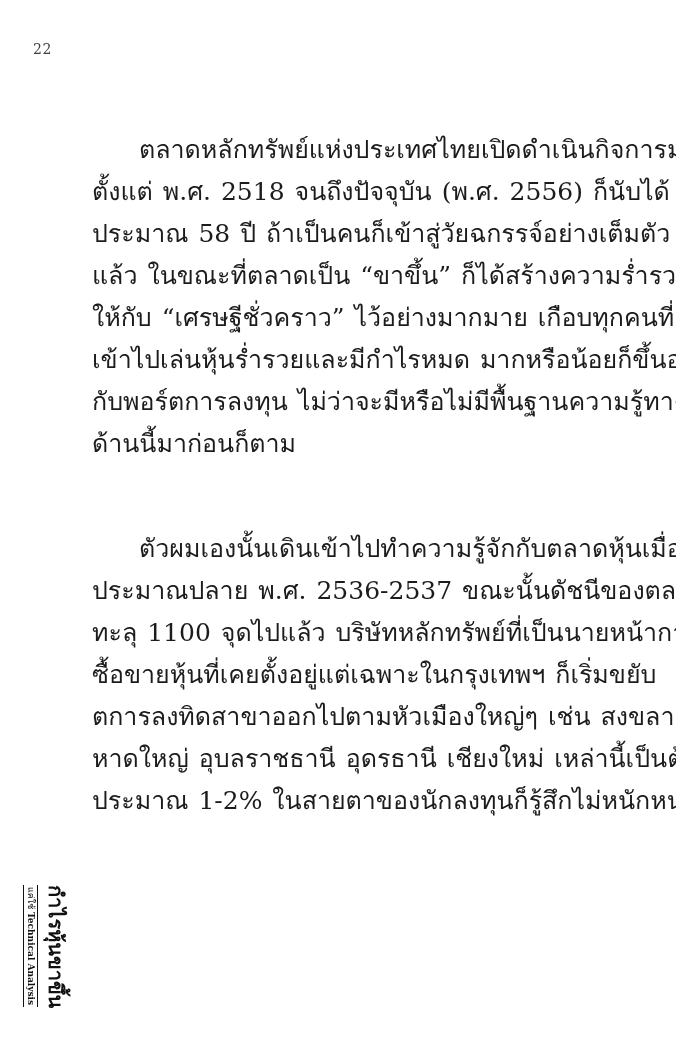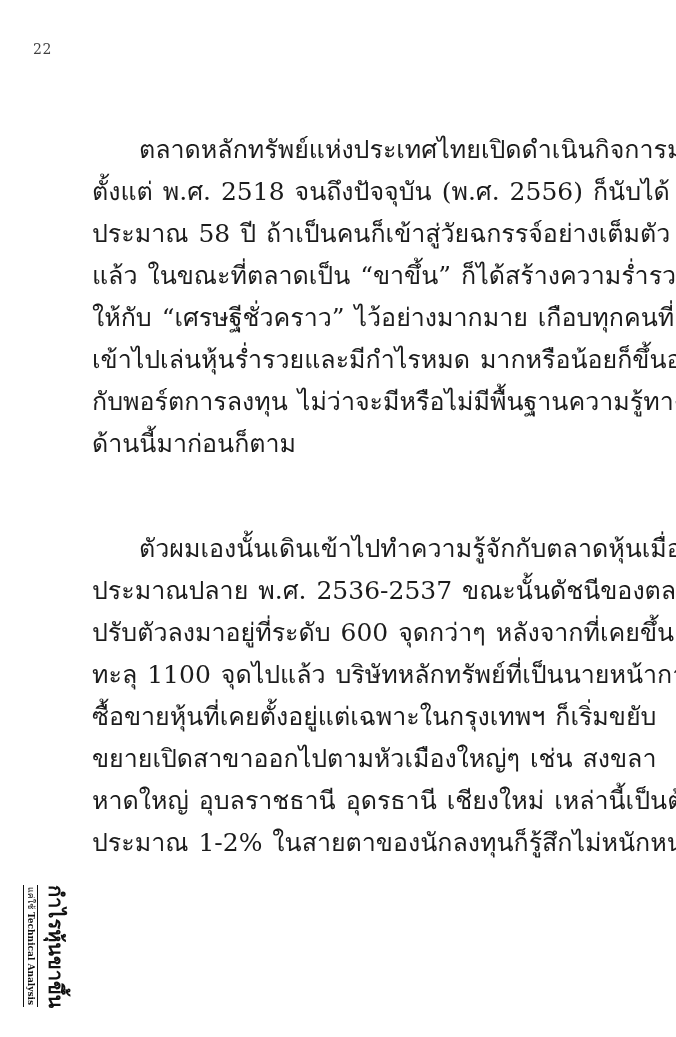--- a/index.html
+++ b/index.html
@@ -91,24 +91,23 @@
   <div class="tline"><span>แล้ว ในขณะที่ตลาดเป็น </span><b>“ขาขึ้น”</b><span> ก็ได้สร้างความร่ำรวย</span></div>
   <div class="tline"><span>ให้กับ </span><b>“เศรษฐีชั่วคราว”</b><span> ไว้อย่างมากมาย เกือบทุกคนที่</span></div>
   <div class="tline">เข้าไปเล่นหุ้นร่ำรวยและมีกำไรหมด มากหรือน้อยก็ขึ้นอยู่</div>
   <div class="tline">กับพอร์ตการลงทุน ไม่ว่าจะมีหรือไม่มีพื้นฐานความรู้ทาง</div>
   <div class="tline last">ด้านนี้มาก่อนก็ตาม</div>
 </div>
 
 <div class="body-col para-2">
   <div class="tline first">ตัวผมเองนั้นเดินเข้าไปทำความรู้จักกับตลาดหุ้นเมื่อ</div>
   <div class="tline">ประมาณปลาย พ.ศ. 2536-2537 ขณะนั้นดัชนีของตลาด</div>
-  <div class="tline">ปรับตัวลงมาอยู่ที่ระดับ 600 จุดกว่าๆ หลังจากที่เคยขึ้น</div>
   <div class="tline">ทะลุ 1100 จุดไปแล้ว บริษัทหลักทรัพย์ที่เป็นนายหน้าการ</div>
   <div class="tline">ซื้อขายหุ้นที่เคยตั้งอยู่แต่เฉพาะในกรุงเทพฯ ก็เริ่มขยับ</div>
-  <div class="tline">ขยายเปิดสาขาออกไปตามหัวเมืองใหญ่ๆ เช่น สงขลา</div>
+  <div class="tline">ตการลงทิดสาขาออกไปตามหัวเมืองใหญ่ๆ เช่น สงขลา</div>
   <div class="tline">หาดใหญ่ อุบลราชธานี อุดรธานี เชียงใหม่ เหล่านี้เป็นต้น</div>
   <div class="tline last">ประมาณ 1-2% ในสายตาของนักลงทุนก็รู้สึกไม่หนักหนา</div>
 </div>
 
 <div class="side-tab">
   <div class="side-title">กำไรหุ้นขาขึ้น</div>
   <div class="side-sub"><span>แค่ใช้ </span><span class="latin">Technical Analysis</span></div>
 </div>
 
 </body></html>

